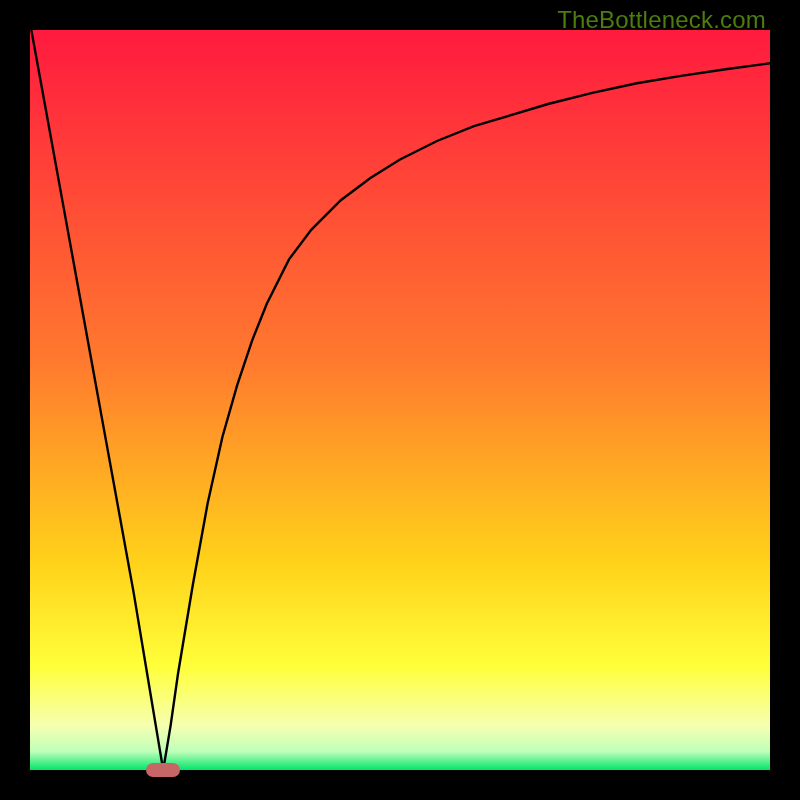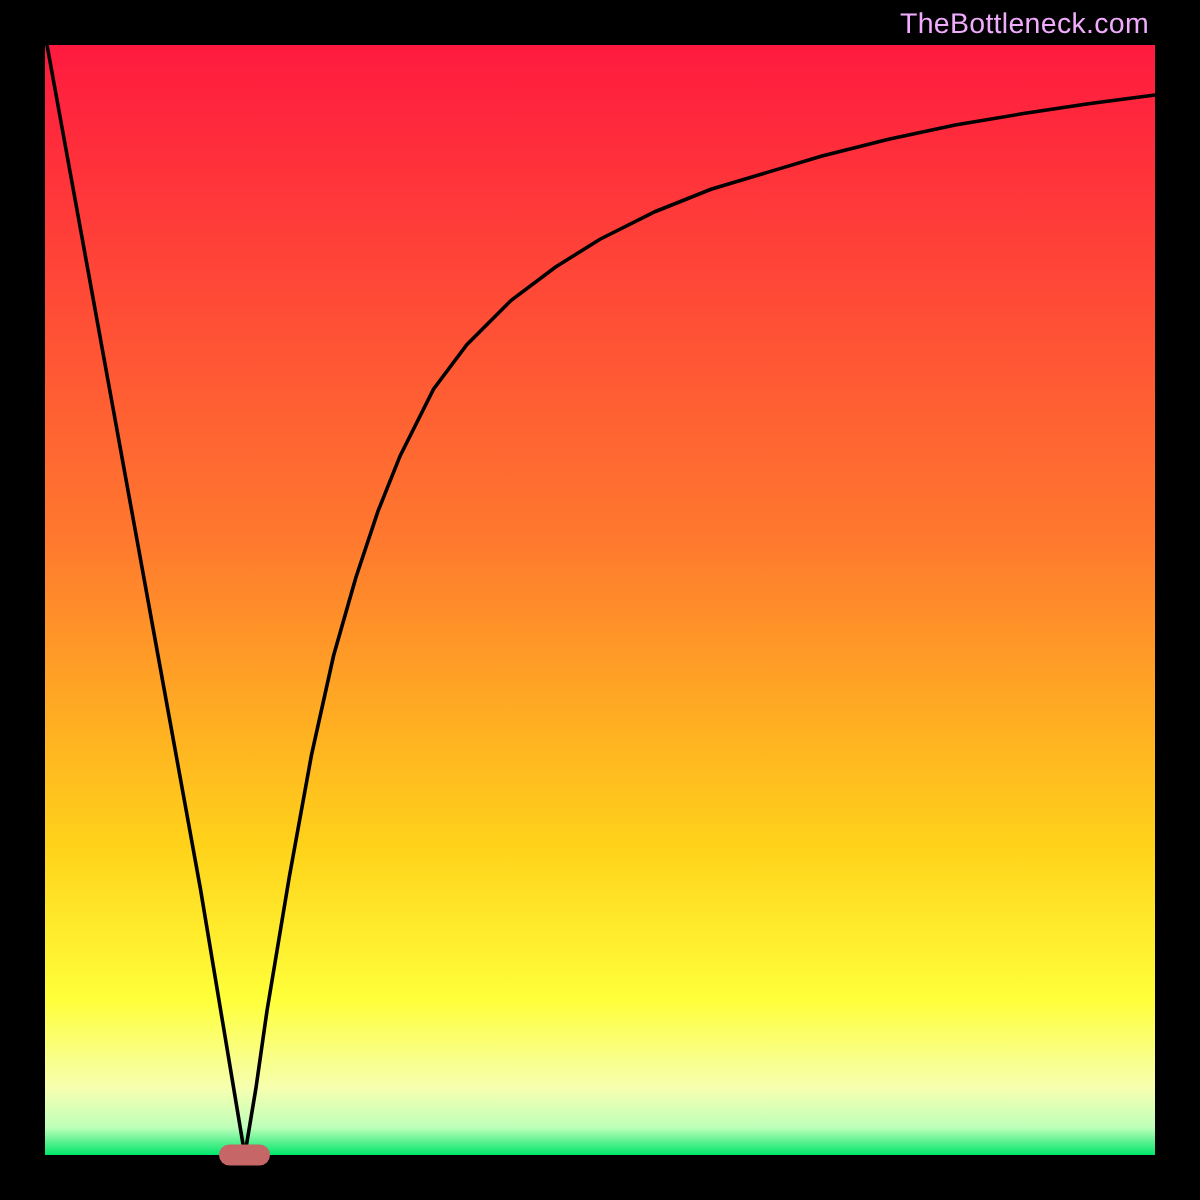--- a/index.html
+++ b/index.html
@@ -30,22 +30,22 @@
       var(--c3) 86%,
       var(--c4) 94%,
       var(--c5) 97.5%,
       var(--c6) 100%
     );
   }
   .watermark {
     position: absolute;
     top: 6px;
     right: 34px;
-    color: #f0abfc;
-    font-size: 19px;
+    color: #4d7c0f;
+    font-size: 24px;
     font-weight: 500;
     letter-spacing: 0.2px;
     user-select: none;
   }
   .marker {
     position: absolute;
     width: 34px;
     height: 14px;
     border-radius: 8px;
     background: var(--marker);

